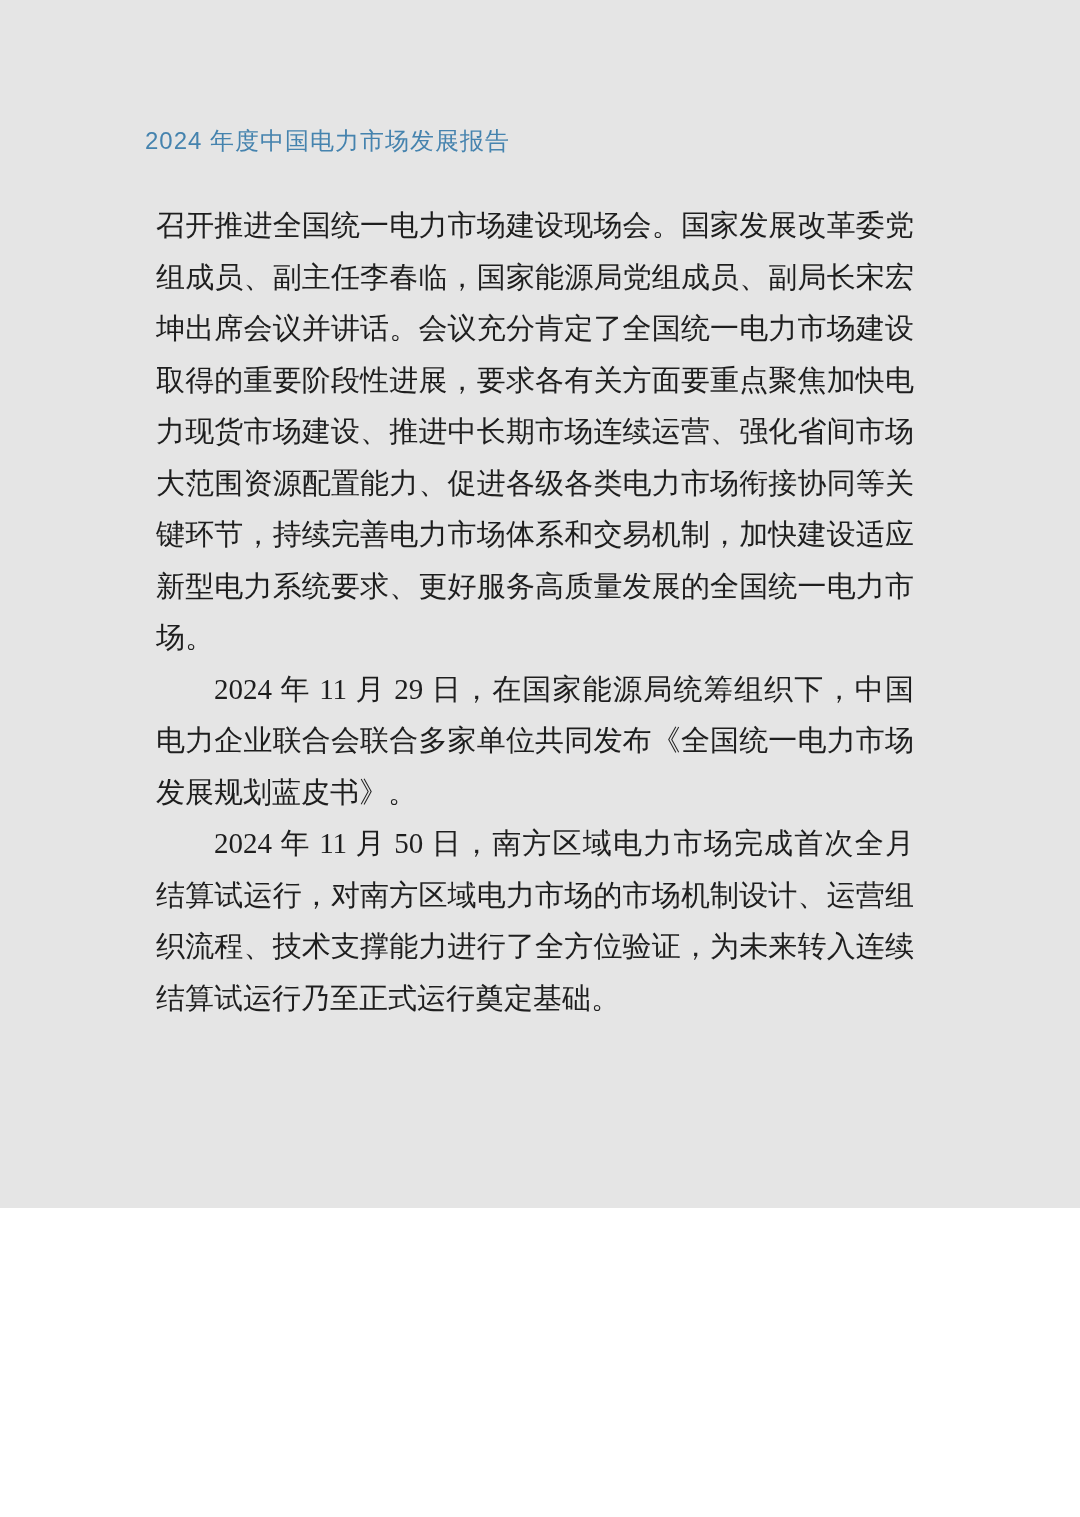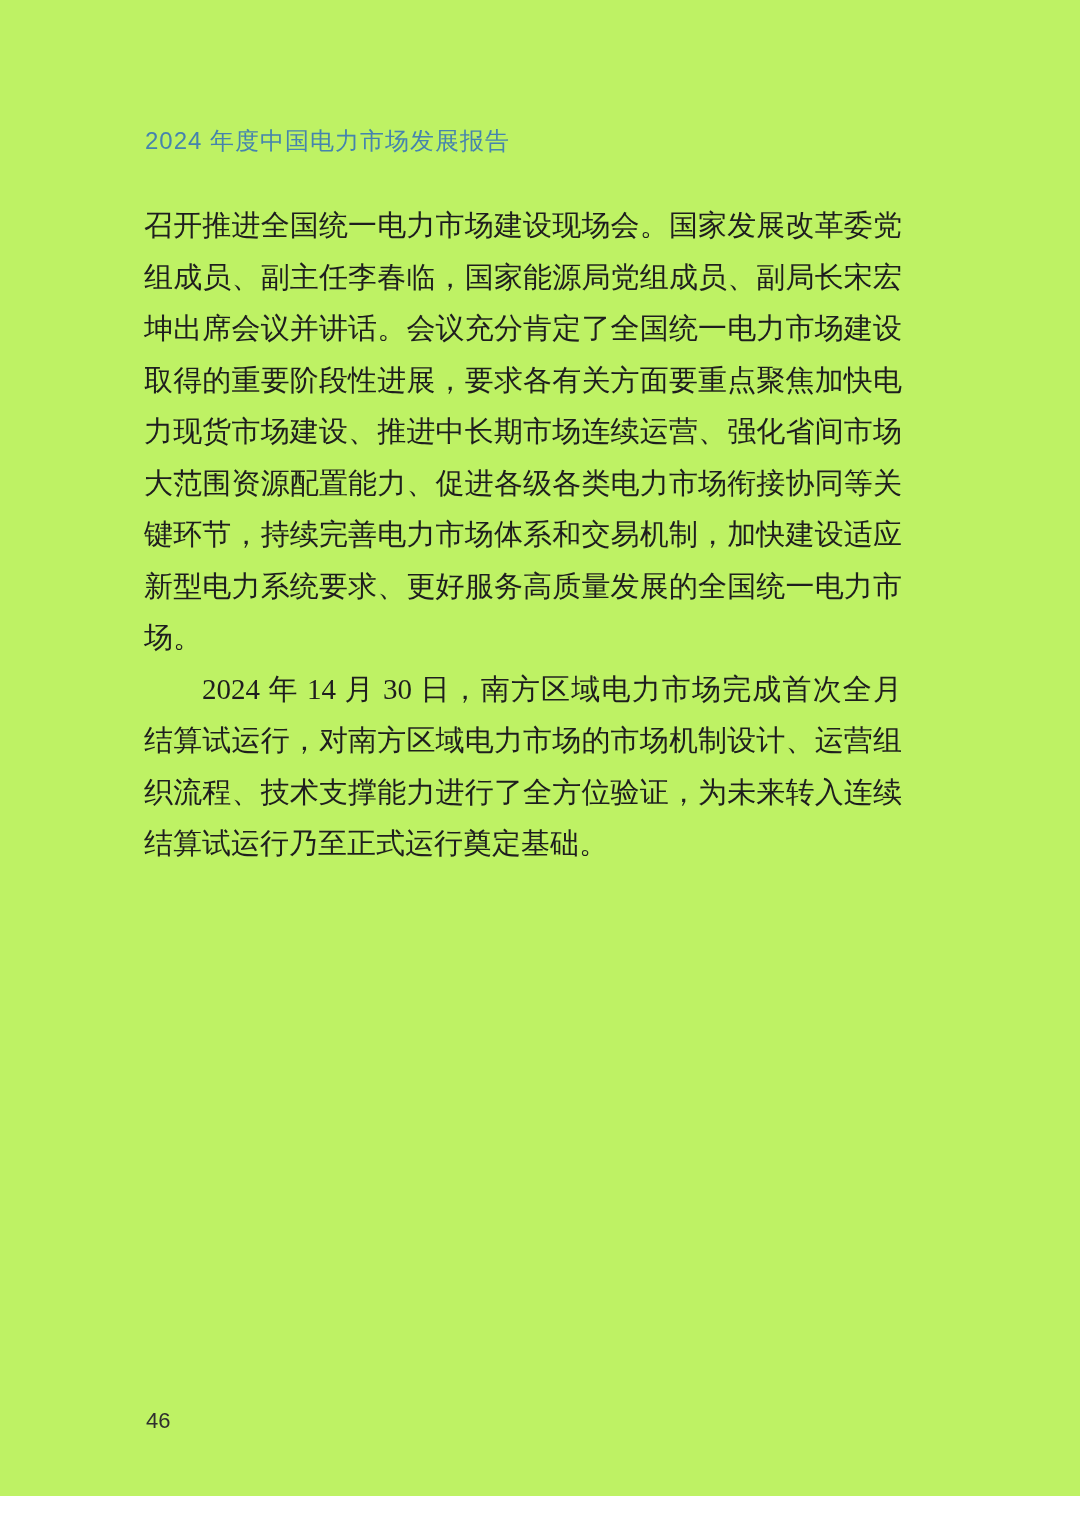--- a/index.html
+++ b/index.html
@@ -3,41 +3,41 @@
 <meta charset="utf-8">
 <style>
   html, body {
     margin: 0;
     padding: 0;
     background: #ffffff;
   }
   .page {
     position: relative;
     width: 1080px;
-    height: 1496px;
-    background: #bef264;
+    height: 1208px;
+    background: #e5e5e5;
     overflow: hidden;
     font-family: "Liberation Serif", "DejaVu Serif", serif;
   }
   .running-header {
     position: absolute;
     left: 145px;
     top: 126px;
     width: 760px;
     font-family: "Liberation Sans", "DejaVu Sans", sans-serif;
     font-size: 24px;
     line-height: 30px;
     font-weight: 500;
     color: #4583ae;
     letter-spacing: 1px;
     white-space: nowrap;
   }
   .body-text {
     position: absolute;
-    left: 144px;
+    left: 156px;
     top: 200px;
     width: 758px;
     font-size: 29px;
     line-height: 51.5px;
     color: #1e1e1e;
     text-align: justify;
     text-justify: inter-ideograph;
   }
   .body-text p {
     margin: 0;
@@ -57,18 +57,19 @@
 </style>
 </head>
 <body>
 
 <div class="page">
 
   <div class="running-header">2024 年度中国电力市场发展报告</div>
 
   <div class="body-text">
       <p class="">召开推进全国统一电力市场建设现场会。国家发展改革委党组成员、副主任李春临，国家能源局党组成员、副局长宋宏坤出席会议并讲话。会议充分肯定了全国统一电力市场建设取得的重要阶段性进展，要求各有关方面要重点聚焦加快电力现货市场建设、推进中长期市场连续运营、强化省间市场大范围资源配置能力、促进各级各类电力市场衔接协同等关键环节，持续完善电力市场体系和交易机制，加快建设适应新型电力系统要求、更好服务高质量发展的全国统一电力市场。</p>
-      <p class="indent">2024 年 14 月 30 日，南方区域电力市场完成首次全月结算试运行，对南方区域电力市场的市场机制设计、运营组织流程、技术支撑能力进行了全方位验证，为未来转入连续结算试运行乃至正式运行奠定基础。</p>
+      <p class="indent">2024 年 11 月 29 日，在国家能源局统筹组织下，中国电力企业联合会联合多家单位共同发布《全国统一电力市场发展规划蓝皮书》。</p>
+      <p class="indent">2024 年 11 月 50 日，南方区域电力市场完成首次全月结算试运行，对南方区域电力市场的市场机制设计、运营组织流程、技术支撑能力进行了全方位验证，为未来转入连续结算试运行乃至正式运行奠定基础。</p>
     </div>
 
   <div class="page-number">46</div>
 
 </div>
 
 </body></html>

